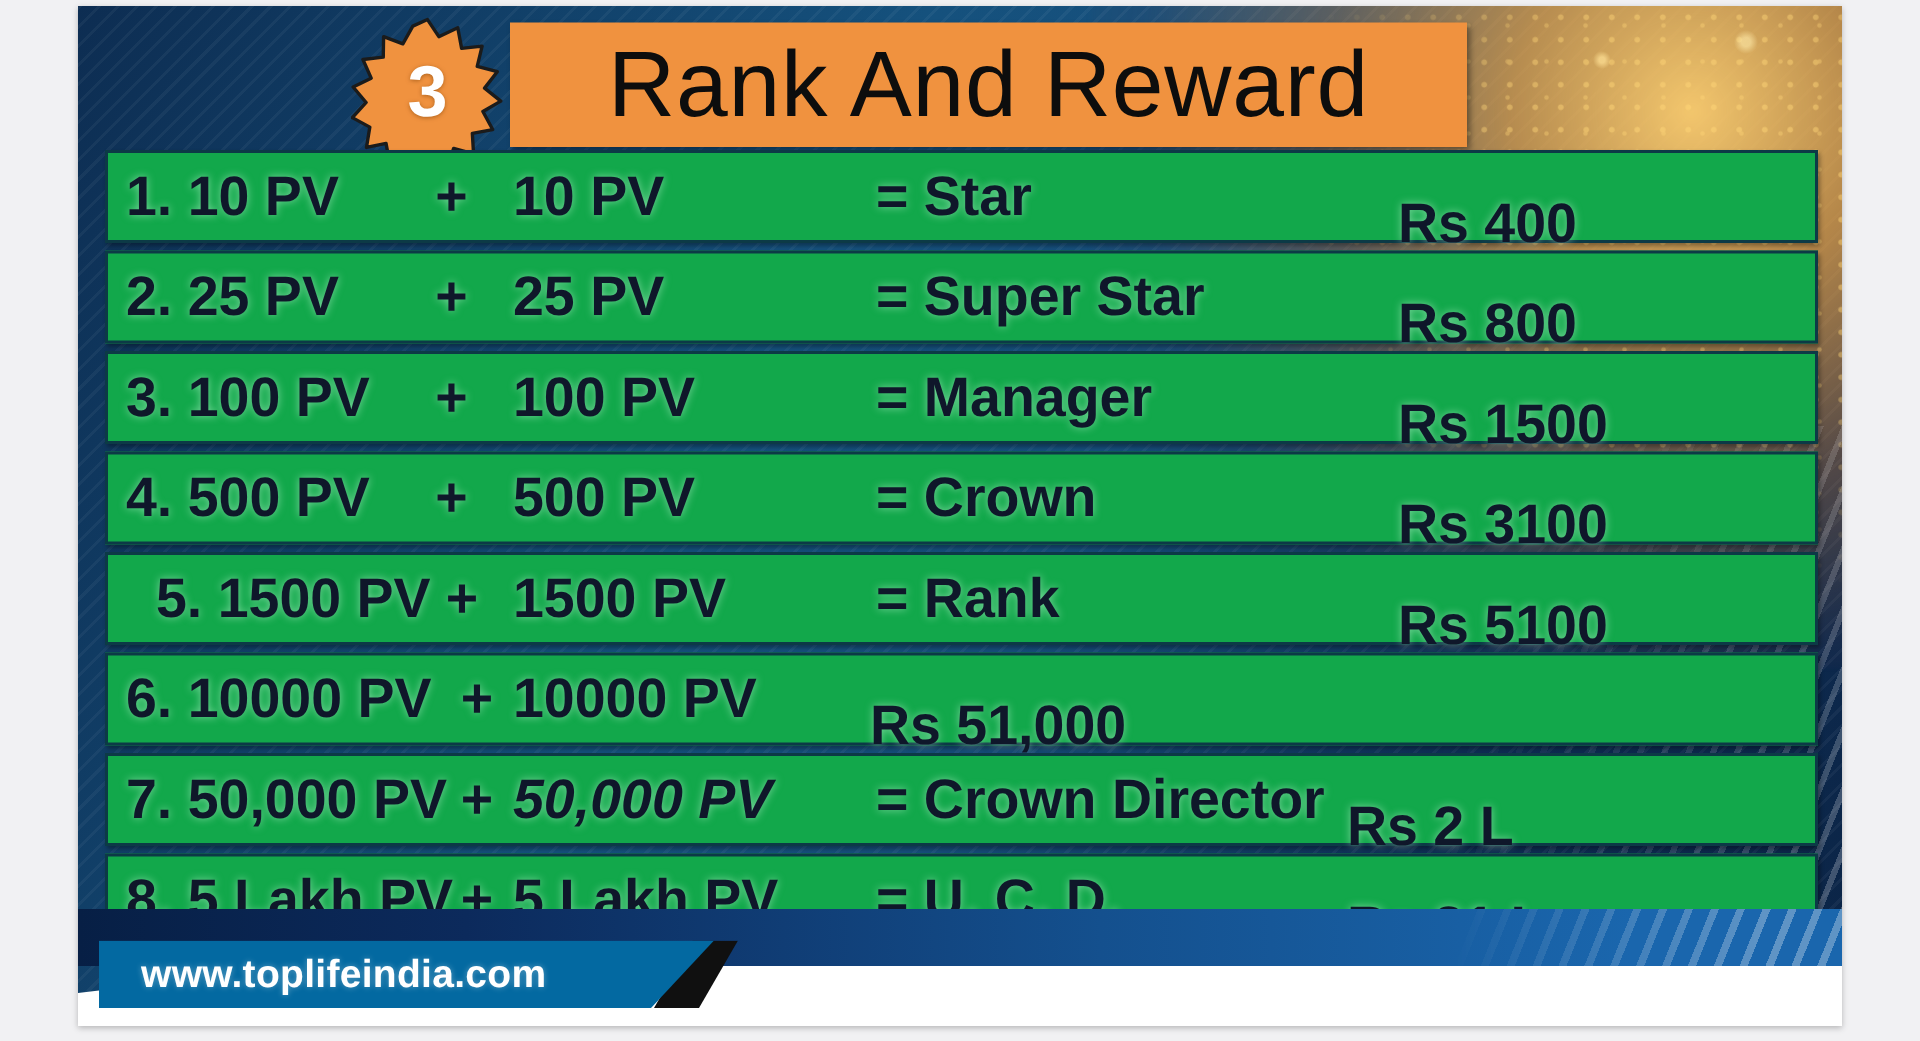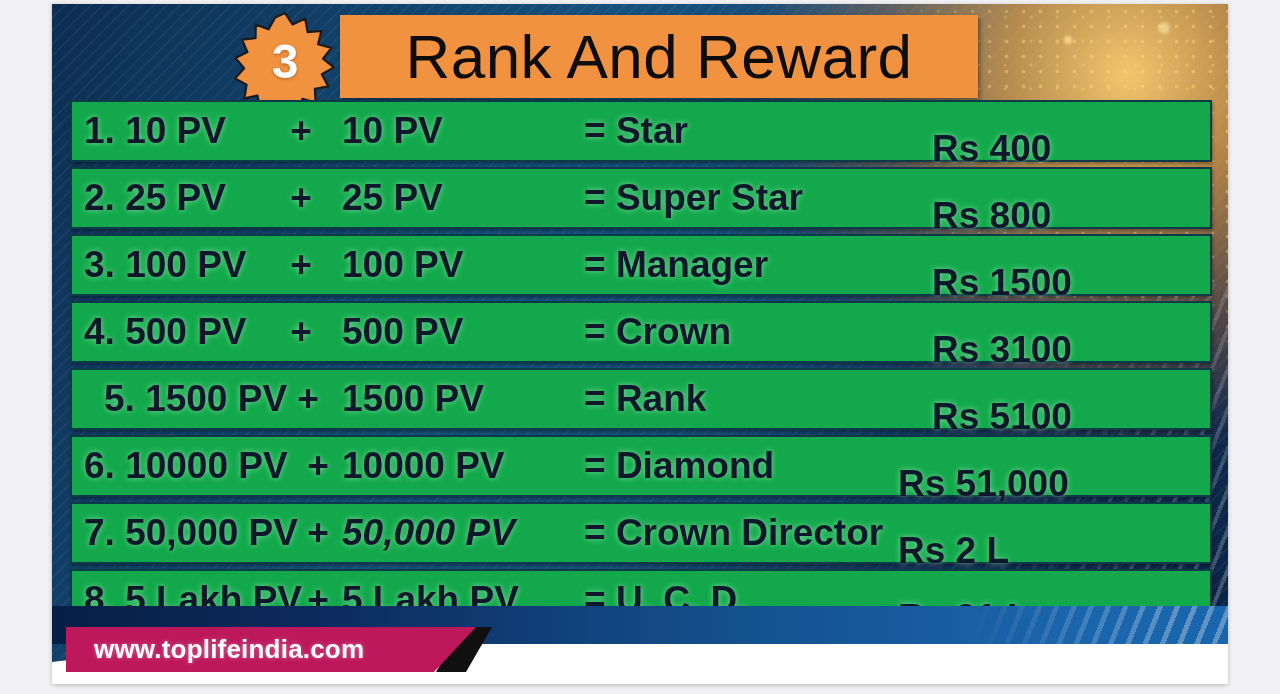--- a/index.html
+++ b/index.html
@@ -222,21 +222,21 @@
     height: 40px;
     background: #ffffff;
     clip-path: polygon(150px 0, 1176px 0, 1176px 40px, 0 40px, 0 18px);
   }
   #footer-url {
     position: absolute;
     left: 14px;
     bottom: 12px;
     height: 45px;
     width: 410px;
-    background: #be185d;
+    background: #0369a1;
     clip-path: polygon(0 0, 410px 0, 368px 45px, 0 45px);
     display: flex;
     align-items: center;
     z-index: 4;
   }
   #footer-url-text {
     color: #ffffff;
     font-size: 26px;
     font-weight: bold;
     padding-left: 28px;
@@ -317,21 +317,20 @@
         <span class="c-plus">+</span>
         <span class="c-second">1500 PV</span>
         <span class="c-rank">= Rank</span>
         <span class="c-reward">Rs 5100</span>
       </div>
 
       <div class="row w6">
         <span class="c-index">6. 10000 PV</span>
         <span class="c-plus">+</span>
         <span class="c-second">10000 PV</span>
-        <span class="c-rank">= Diamond</span>
         <span class="c-reward">Rs 51,000</span>
       </div>
 
       <div class="row w7">
         <span class="c-index">7. 50,000 PV</span>
         <span class="c-plus">+</span>
         <span class="c-second">50,000 PV</span>
         <span class="c-rank">= Crown Director</span>
         <span class="c-reward">Rs 2 L</span>
       </div>

